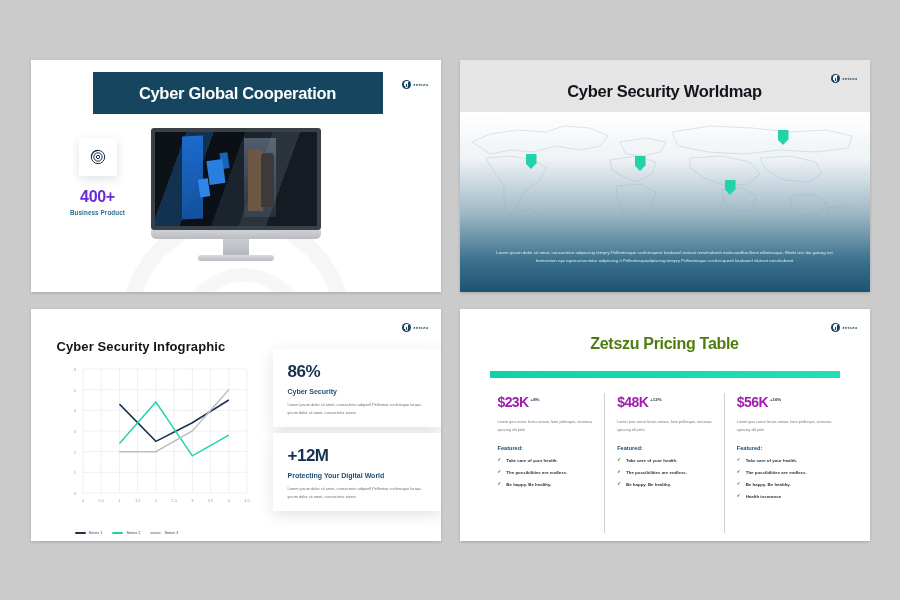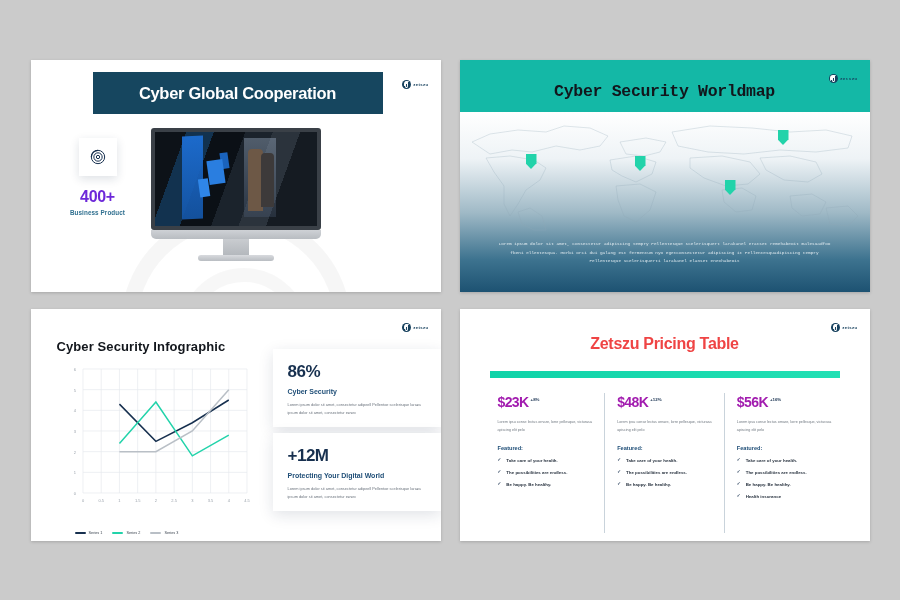--- a/index.html
+++ b/index.html
@@ -96,21 +96,21 @@
   .statblock.right{right:22px;top:78px;}
   .iconbox{
     width:38px;height:38px;background:#fff;margin:0 auto 12px;
     box-shadow:0 3px 9px rgba(20,40,70,.14);
     display:flex;align-items:center;justify-content:center;
   }
   .statblock .num{font-size:16px;font-weight:700;color:#6d28d9;letter-spacing:-.3px;}
   .statblock .cap{font-size:6.3px;font-weight:700;color:#2f6f8f;margin-top:3px;letter-spacing:.1px;}
 
   
-  .s2{background:#14b8a6;font-family:Liberation Mono, monospace;}
+  .s2{background:#e5e5e5;}
   .s2 .logo{right:12px;top:14px;}
   .s2 h2{margin:0;position:absolute;left:0;right:0;top:22px;text-align:center;
     font-size:16.5px;font-weight:700;color:#12161c;letter-spacing:-.3px;}
   .s2 .mapwrap{position:absolute;left:0;right:0;top:52px;bottom:0;
     background:linear-gradient(180deg,#ffffff 0%,#eef3f6 26%,#9fb9c6 56%,#3d738f 82%,#1d5272 100%);}
   .s2 .mapsvg{position:absolute;left:0;top:0;width:100%;height:120px;opacity:.55;}
   .shield{position:absolute;width:11px;height:15px;background:#22d3aa;
     clip-path:polygon(0 0,100% 0,100% 62%,50% 100%,0 62%);}
   .s2 .para{position:absolute;left:36px;right:36px;bottom:26px;
     color:#e9f1f5;font-size:4.4px;line-height:1.95;text-align:center;opacity:.92;}
@@ -130,21 +130,21 @@
     box-shadow:0 4px 14px rgba(20,40,70,.13);padding:13px 15px;box-sizing:border-box;width:168px;}
   .infocard.a{top:40px;height:78px;}
   .infocard.b{top:124px;height:78px;}
   .infocard .big{font-size:17px;font-weight:700;color:#17304f;letter-spacing:-.5px;}
   .infocard .sub{font-size:7px;font-weight:700;color:#1f4e77;margin-top:6px;}
   .infocard .txt{font-size:3.9px;color:#6b737d;line-height:2.1;margin-top:6px;}
 
   
   .s4 .logo{right:12px;top:14px;}
   .s4 h2{margin:0;position:absolute;left:0;right:0;top:26px;text-align:center;
-    font-size:16px;font-weight:700;color:#ef4444;letter-spacing:-.3px;}
+    font-size:16px;font-weight:700;color:#4d7c0f;letter-spacing:-.3px;}
   .s4 .bar{position:absolute;left:30px;right:30px;top:62px;height:7px;
     background:linear-gradient(90deg,#0fd3a8,#22e0b4);}
   .cols{position:absolute;left:26px;right:26px;top:84px;bottom:8px;display:flex;}
   .col{flex:1;padding:0 12px;box-sizing:border-box;position:relative;}
   .col + .col{border-left:1px solid #c9d3db;}
   .price{font-size:14px;font-weight:700;color:#a21caf;letter-spacing:-.6px;display:inline-block;}
   .pct{font-size:4.4px;font-weight:700;color:#17304f;vertical-align:super;margin-left:2px;}
   .col .lorem{font-size:3.7px;color:#707880;line-height:2.2;margin-top:7px;}
   .col .feat{font-size:5.6px;font-weight:700;color:#1f4e77;margin-top:11px;}
   .col ul{list-style:none;margin:7px 0 0;padding:0;}

